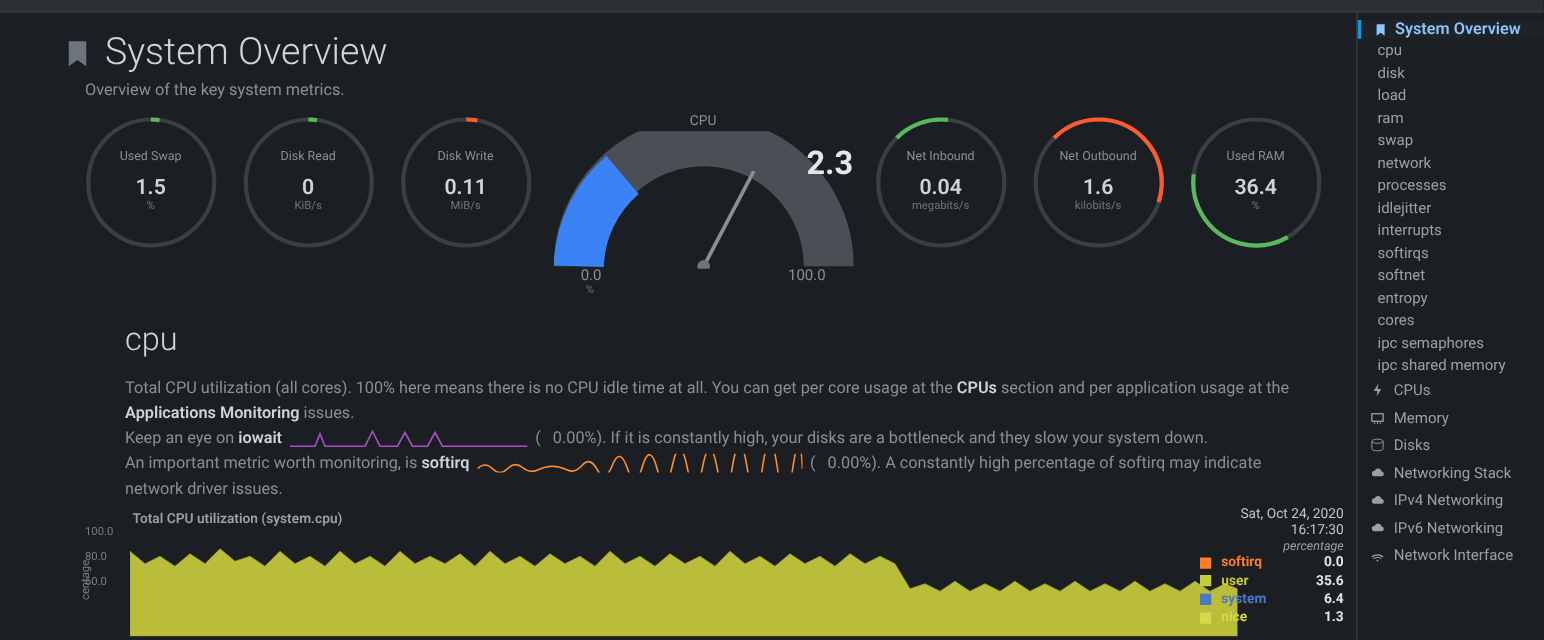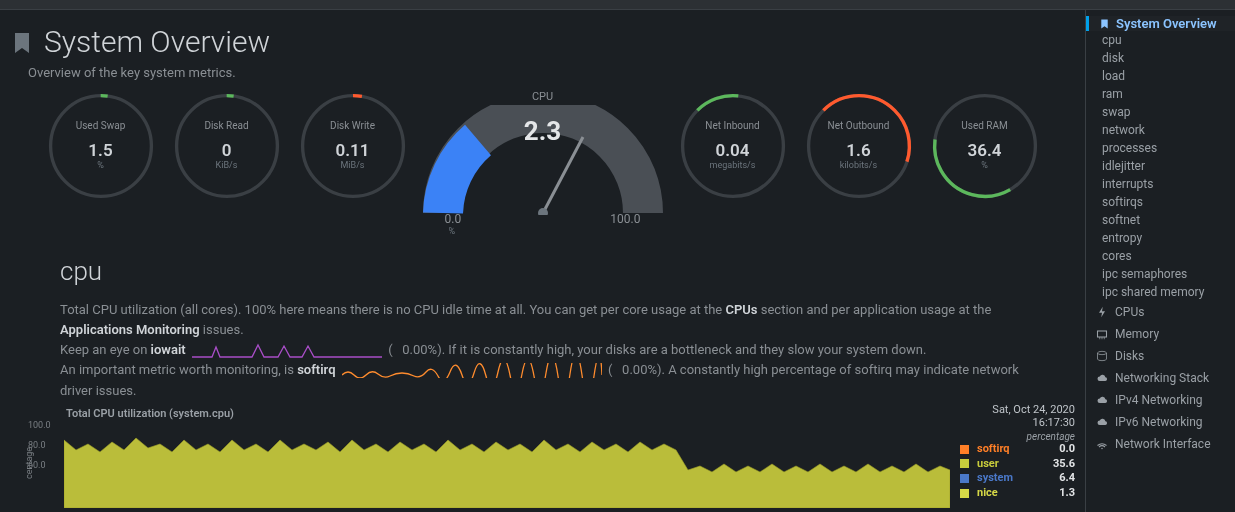--- a/index.html
+++ b/index.html
@@ -6,41 +6,41 @@
   body {
     background:#1b1f23;
     color:#adb5bd;
     font-family:-apple-system,BlinkMacSystemFont,"Segoe UI",Roboto,sans-serif;
     font-size:13px;
     overflow:hidden;
     width:1235px;
     height:512px;
   }
   .topbar { height:10px; background:#2c3034; border-bottom:1px solid #3a3f44; }
-  .container { display:flex; height:502px; }
+  .container { display:flex; height:502px;padding-left:40px; }
   .main { flex:1; padding:8px 4px 0 4px; overflow:hidden; }
   .side { width:150px; border-left:1px solid #3a3f44; padding:6px 0 0 0; font-size:12px; overflow:hidden; }
 
   .h-row { display:flex; align-items:center; gap:10px; margin:6px 0 2px 6px; }
   .bookmark { width:24px; height:26px; fill:#6c757d; }
   .title { font-size:30px; font-weight:300; color:#d0d4d8; }
   .subtitle { margin:6px 0 0 24px; color:#8a8f94; }
 
   .gauges { display:flex; justify-content:center; gap:14px; margin:10px 0 6px 0; align-items:flex-start; }
   .gauge { width:112px; position:relative; text-align:center; }
   .gauge-title { font-size:10px; color:#8a8f94; position:absolute; top:30px; left:0; right:0; }
   .gauge-val { font-size:17px; font-weight:600; color:#d0d4d8; position:absolute; top:50px; left:0; right:0;}
   .gauge-unit { font-size:9px; color:#6c757d; position:absolute; top:70px; left:0; right:0;}
   .ring { width:112px; height:112px; }
   .ring circle { fill:none; stroke-width:3; }
   .ring-bg { stroke:#3a3f44; }
 
   .big-gauge-wrap { width:240px; text-align:center; position:relative; }
   .big-label { font-size:11px; color:#8a8f94; margin-bottom:2px; }
-  .big-val { font-size:26px; font-weight:700; color:#e4e6e8; position:absolute; top:26px; left:0; right:0; }
+  .big-val { font-size:26px; font-weight:700; color:#e4e6e8; position:absolute; top:26px; left:0; right:0;text-align:right; }
   .axis { display:flex; justify-content:space-between; font-size:12px; color:#8a8f94; padding:0 22px; margin-top:-6px;}
   .axis-unit { font-size:9px; color:#6c757d; text-align:left; padding-left:26px;}
 
   .section-h { font-size:26px; font-weight:300; color:#d0d4d8; margin:20px 0 14px 56px; }
   .desc { margin:0 30px 0 56px; line-height:1.55; color:#8a8f94; font-size:13px; }
   .desc b { color:#d0d4d8; font-weight:600; }
   .spark { display:inline-block; width:190px; height:15px; vertical-align:middle; margin:0 3px; }
 
   .chart-block { margin:6px 0 0 22px; position:relative; }
   .chart-title { font-size:11px; font-weight:600; color:#9aa0a6; margin:0 0 2px 40px; }

